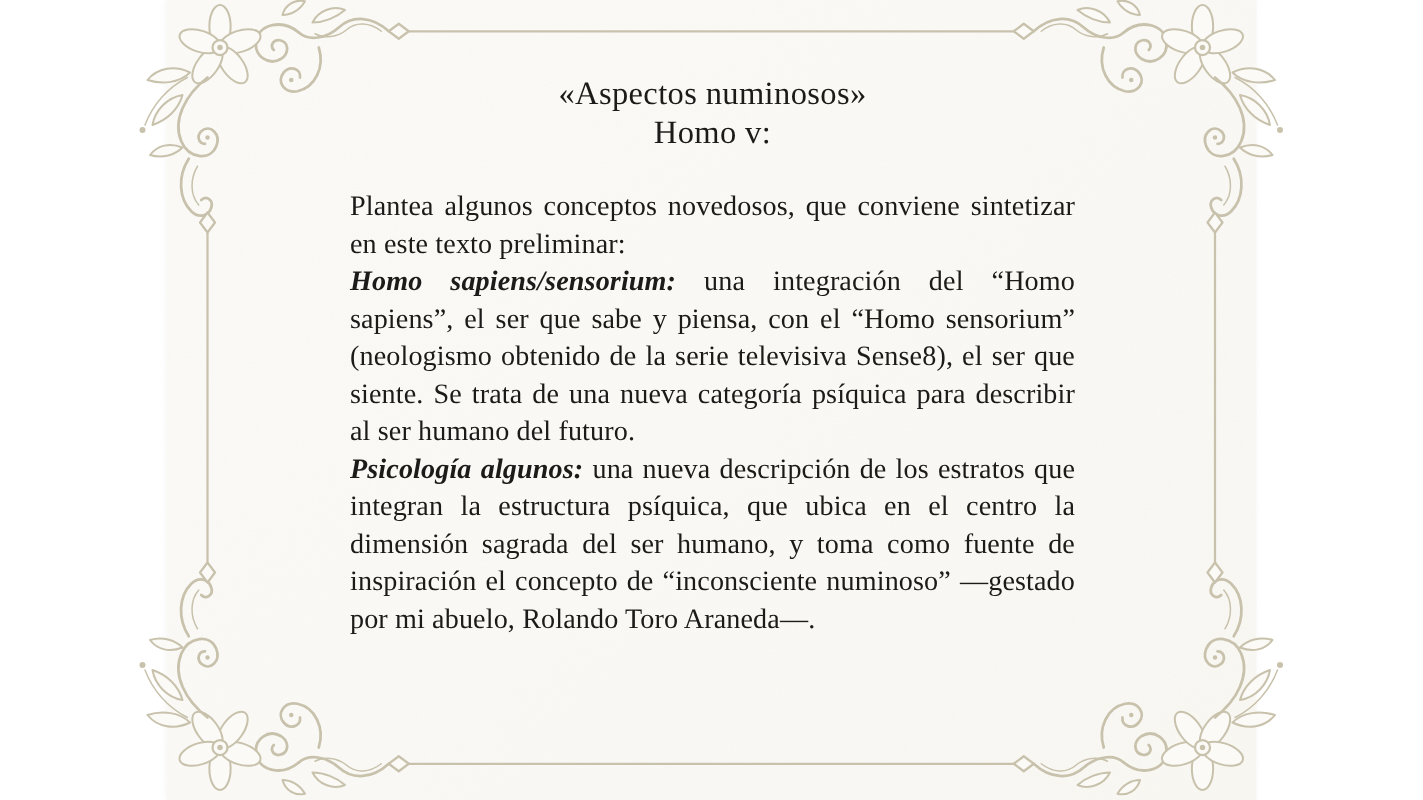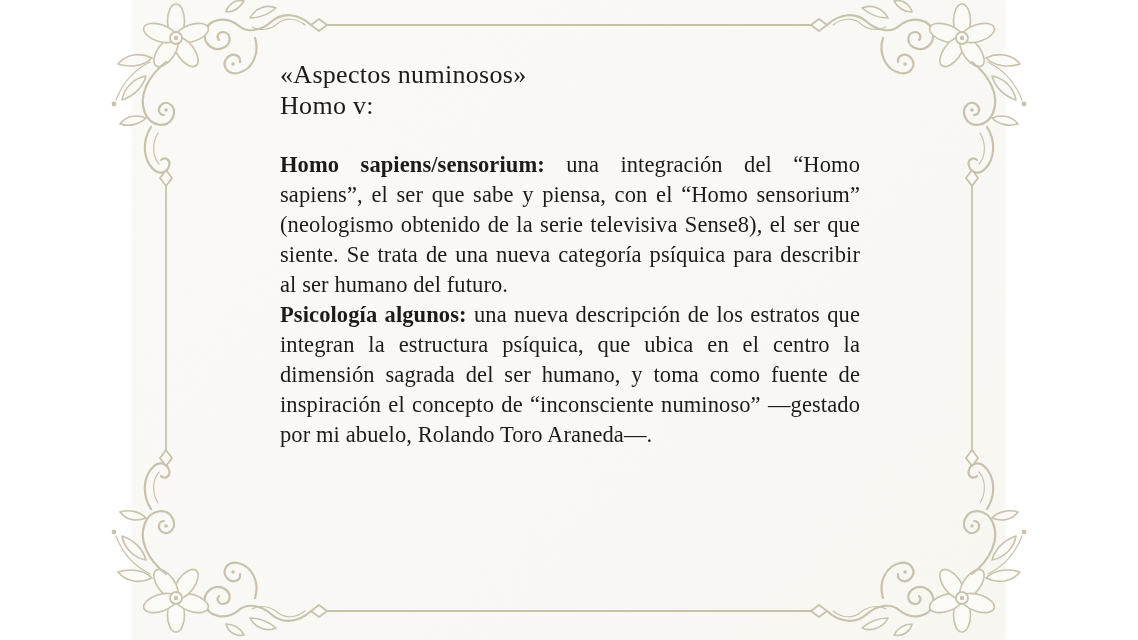--- a/index.html
+++ b/index.html
@@ -26,36 +26,36 @@
   .orn-fill{stroke:var(--ornament);fill:var(--paper);stroke-width:1.8;stroke-linejoin:round;}
   .petal{stroke:var(--ornament);fill:var(--paper);stroke-width:1.6;}
   .leaf{stroke:var(--ornament);fill:var(--paper);stroke-width:1.6;stroke-linejoin:round;}
   .dot{fill:var(--ornament);stroke:none;}
   .rule{stroke:var(--ornament);stroke-width:1.8;}
   .content{
     position:absolute;left:280px;top:0;width:580px;color:var(--text);
   }
   .title{
     margin-top:59px;
-    text-align:left;
+    text-align:center;
     font-size:26px;
     line-height:31px;
     letter-spacing:0.3px;
     font-weight:400;
   }
   .body-text{
     margin-top:29px;
     font-size:22.5px;
     line-height:30px;
     text-align:justify;
     letter-spacing:0.1px;
     hyphens:none;
   }
   .body-text p{margin:0;}
-  .lead{font-weight:bold;}
+  .lead{font-weight:bold;font-style:italic;}
 </style>
 </head>
 <body>
 
 <div class="stage">
 
   <div class="paper"></div>
 
   <svg class="frame" viewBox="0 0 1138 640" aria-hidden="true">
     <defs>
@@ -111,18 +111,19 @@
     <line class="rule" x1="972" y1="186" x2="972" y2="450"></line>
   </svg>
 
   <div class="content">
     <div class="title">
       <div>«Aspectos numinosos»</div>
       <div>Homo v:</div>
     </div>
 
     <div class="body-text">
+      <p><b class="lead"></b><span>Plantea algunos conceptos novedosos, que conviene sintetizar en este texto preliminar:</span></p>
       <p><b class="lead">Homo sapiens/sensorium:</b><span> una integración del “Homo sapiens”, el ser que sabe y piensa, con el “Homo sensorium” (neologismo obtenido de la serie televisiva Sense8), el ser que siente. Se trata de una nueva categoría psíquica para describir al ser humano del futuro.</span></p>
       <p><b class="lead">Psicología algunos:</b><span> una nueva descripción de los estratos que integran la estructura psíquica, que ubica en el centro la dimensión sagrada del ser humano, y toma como fuente de inspiración el concepto de “inconsciente numinoso” —gestado por mi abuelo, Rolando Toro Araneda—.</span></p>
     </div>
   </div>
 
 </div>
 
 </body></html>

